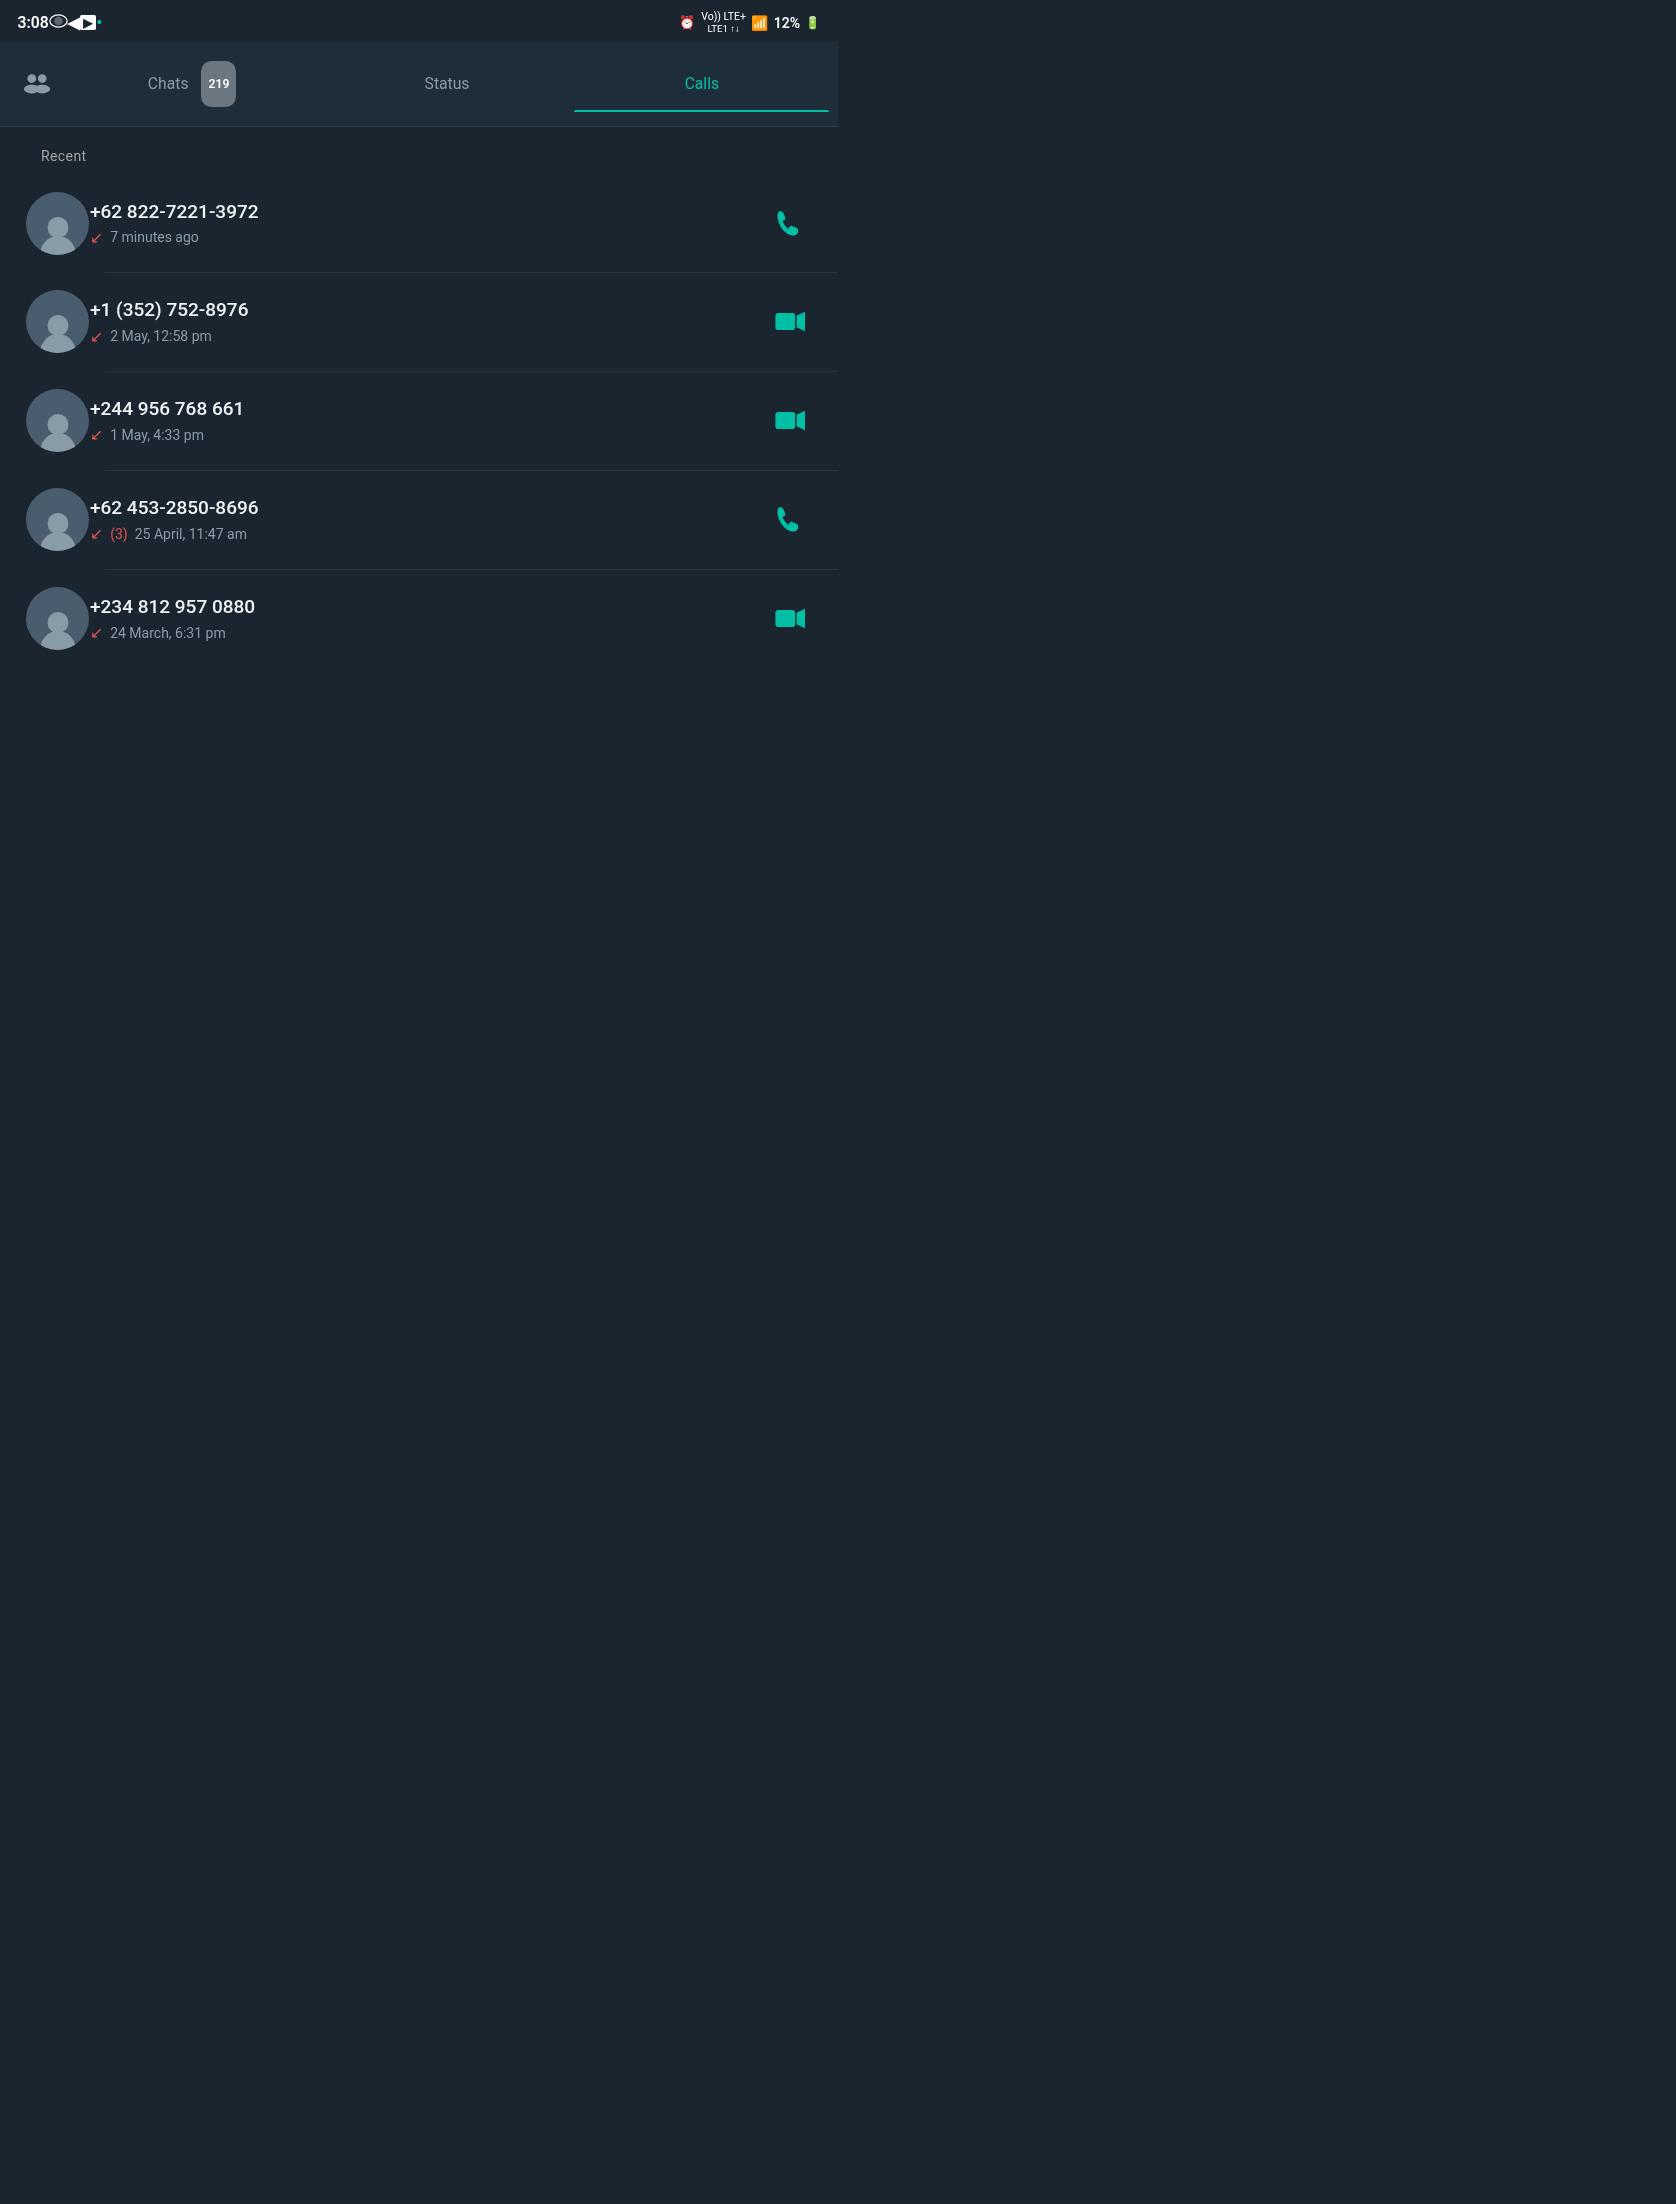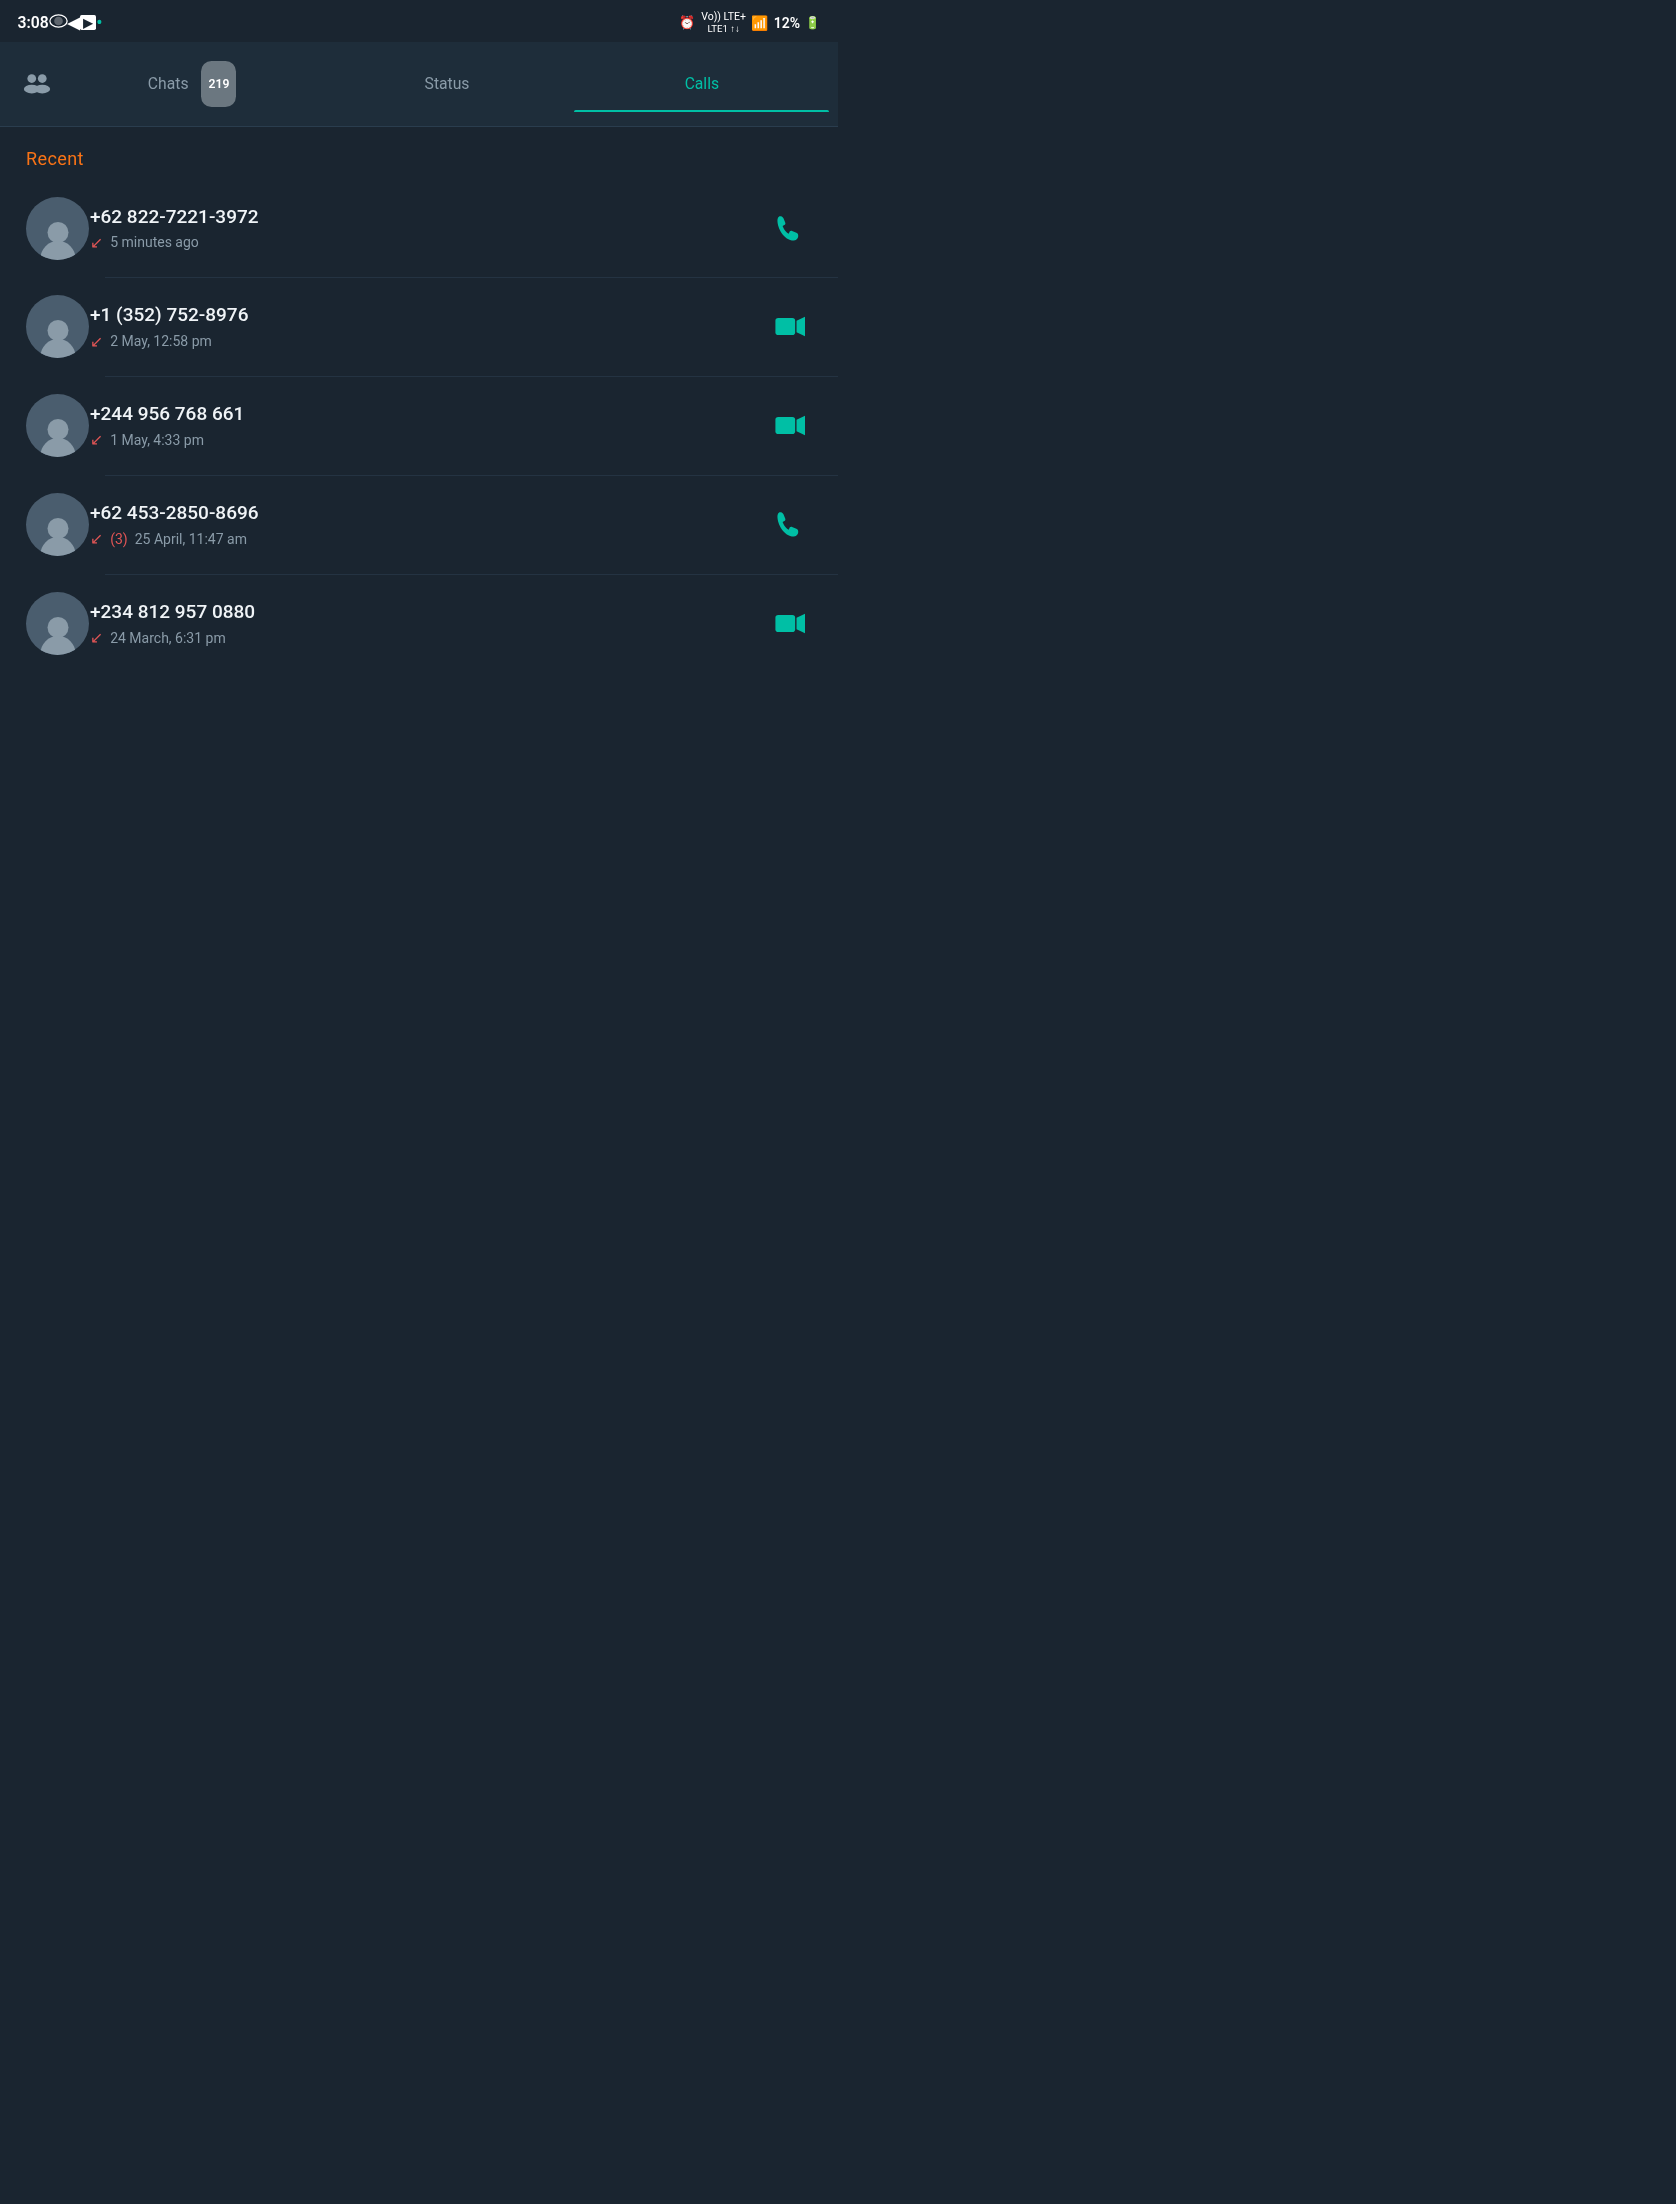--- a/index.html
+++ b/index.html
@@ -96,23 +96,24 @@
       color: #ffffff;
       border-radius: 10.5px;
       padding: 16px 7px;
       font-size: 12.2px;
       font-weight: 600;
     }
 
     
     .section-label {
       padding: 21px 26px 10.5px 26px;
-      font-size: 18px;
-      color: #f97316;
+      font-size: 14px;
+      color: #a3a3a3;
       letter-spacing: 0.4px;
+      margin-left: 15px;
     }
 
     
     .call-list {
       padding: 0 0;
     }
 
     .call-item {
       display: flex;
       align-items: center;
@@ -268,21 +269,21 @@
     <div class="avatar">
       <div class="avatar-person">
         <div class="avatar-head"></div>
         <div class="avatar-body"></div>
       </div>
     </div>
     <div class="call-info">
       <div class="call-name">+62 822-7221-3972</div>
       <div class="call-detail">
         <span class="missed-arrow">↙</span>
-        <span>5 minutes ago</span>
+        <span>7 minutes ago</span>
       </div>
     </div>
     <div class="call-action">
       <svg viewBox="0 0 36 36" fill="#00bfa5">
         <path d="M6 4c0 0 3-1 5 2l2 5c0 0 1 2-1 3l-2 1c0 0 2 6 7 9l1-2c0 0 1-2 3-1l5 2c3 1 2 5 2 5s-1 4-5 4C11 32 4 17 4 9c0-4 2-5 2-5z"></path>
       </svg>
     </div>
   </div>
   <div class="divider"></div>
 

